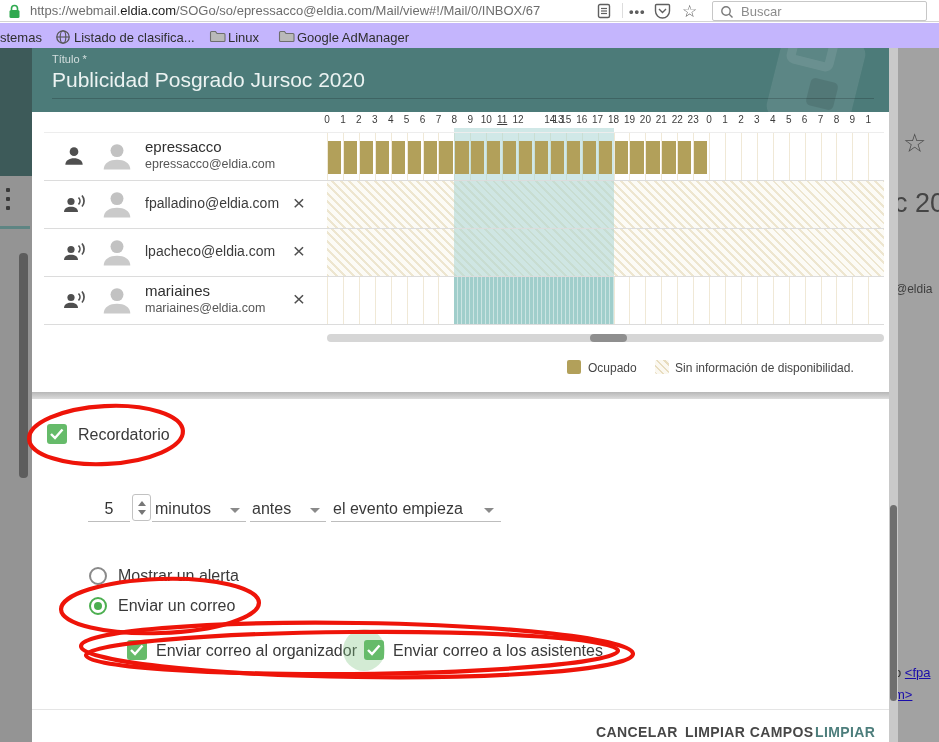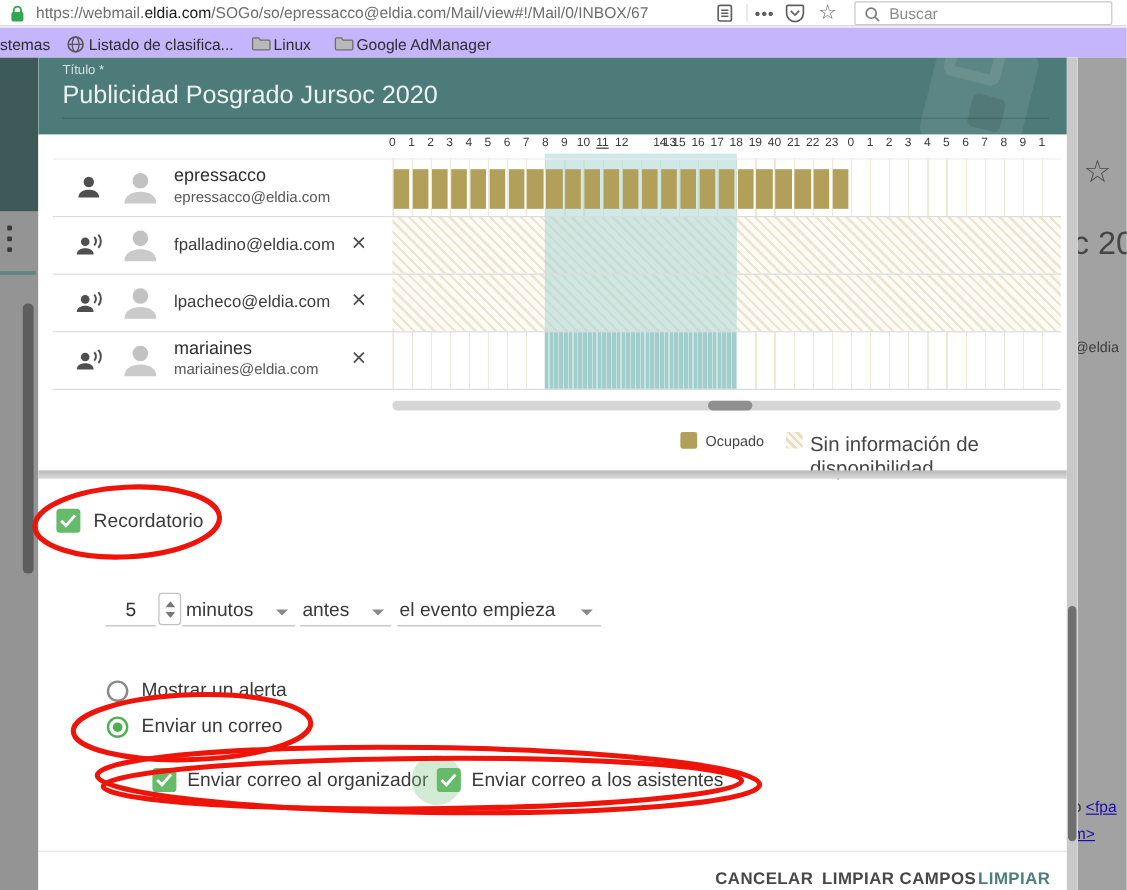--- a/index.html
+++ b/index.html
@@ -60,21 +60,21 @@
   .fb-avatar{position:absolute;left:66px;top:5px;width:38px;height:38px;}
   .att-name{position:absolute;left:113px;top:6px;font-size:15px;color:#2f2f2f;white-space:nowrap;}
   .att-email{position:absolute;left:113px;top:25px;font-size:12.5px;color:#565656;white-space:nowrap;}
   .att-email-only{position:absolute;left:113px;top:15px;font-size:14px;color:#3c3c3c;white-space:nowrap;}
   .att-remove{position:absolute;left:255px;top:9px;width:24px;height:28px;font-size:21px;color:#4f4f4f;text-align:center;line-height:28px;cursor:pointer;font-weight:300;}
   #hscroll-track{position:absolute;left:295px;top:222px;width:557px;height:8px;background:#d6d6d6;border-radius:4px;}
   #hscroll-thumb{position:absolute;left:263px;top:0;width:37px;height:8px;background:#8f8f8f;border-radius:4px;}
   #legend-occ-swatch{position:absolute;left:535px;top:248px;width:14px;height:14px;background:#b2a05a;border-radius:2px;}
   #legend-occ-label{position:absolute;left:556px;top:249px;font-size:12px;color:#454545;}
   #legend-info-swatch{position:absolute;left:623px;top:248px;width:14px;height:14px;border-radius:2px;background-color:#fbf8f0;background-image:repeating-linear-gradient(45deg,rgba(216,198,150,.55) 0 2px,transparent 2px 5px);}
-  #legend-info-label{position:absolute;left:643px;top:249px;font-size:17px;color:#454545;}
+  #legend-info-label{position:absolute;left:643px;top:249px;font-size:12px;color:#454545;}
 
   #section-divider{position:absolute;left:0;top:344px;width:857px;height:7px;background:linear-gradient(#b7b7b7,#dcdcdc);}
 
   
   .green-check{width:20px;height:20px;background:#66bb6a;border-radius:3px;position:absolute;}
   .green-check svg{position:absolute;left:2px;top:3px;}
   .field-label{position:absolute;font-size:16px;color:#3a3a3a;white-space:nowrap;}
   .underline{position:absolute;height:1px;background:#bdbdbd;}
   .sel-arrow{position:absolute;width:0;height:0;border-left:5px solid transparent;border-right:5px solid transparent;border-top:5px solid #8a8a8a;}
   #rem-check{left:15px;top:376px;}
@@ -199,21 +199,21 @@
           <div class="hour-label" style="left: 446.2px;">10</div>
           <div class="hour-label" style="left: 462.12px; text-decoration: underline;">11</div>
           <div class="hour-label" style="left: 478.04px;">12</div>
           <div class="hour-label" style="left: 493.96px; margin-left: 24px;">13</div>
           <div class="hour-label" style="left: 509.88px;">14</div>
           <div class="hour-label" style="left: 525.8px;">15</div>
           <div class="hour-label" style="left: 541.72px;">16</div>
           <div class="hour-label" style="left: 557.64px;">17</div>
           <div class="hour-label" style="left: 573.56px;">18</div>
           <div class="hour-label" style="left: 589.48px;">19</div>
-          <div class="hour-label" style="left: 605.4px;">40</div>
+          <div class="hour-label" style="left: 605.4px;">20</div>
           <div class="hour-label" style="left: 621.32px;">21</div>
           <div class="hour-label" style="left: 637.24px;">22</div>
           <div class="hour-label" style="left: 653.16px;">23</div>
           <div class="hour-label" style="left: 669.08px;">0</div>
           <div class="hour-label" style="left: 685px;">1</div>
           <div class="hour-label" style="left: 700.92px;">2</div>
           <div class="hour-label" style="left: 716.84px;">3</div>
           <div class="hour-label" style="left: 732.76px;">4</div>
           <div class="hour-label" style="left: 748.68px;">5</div>
           <div class="hour-label" style="left: 764.6px;">6</div>

